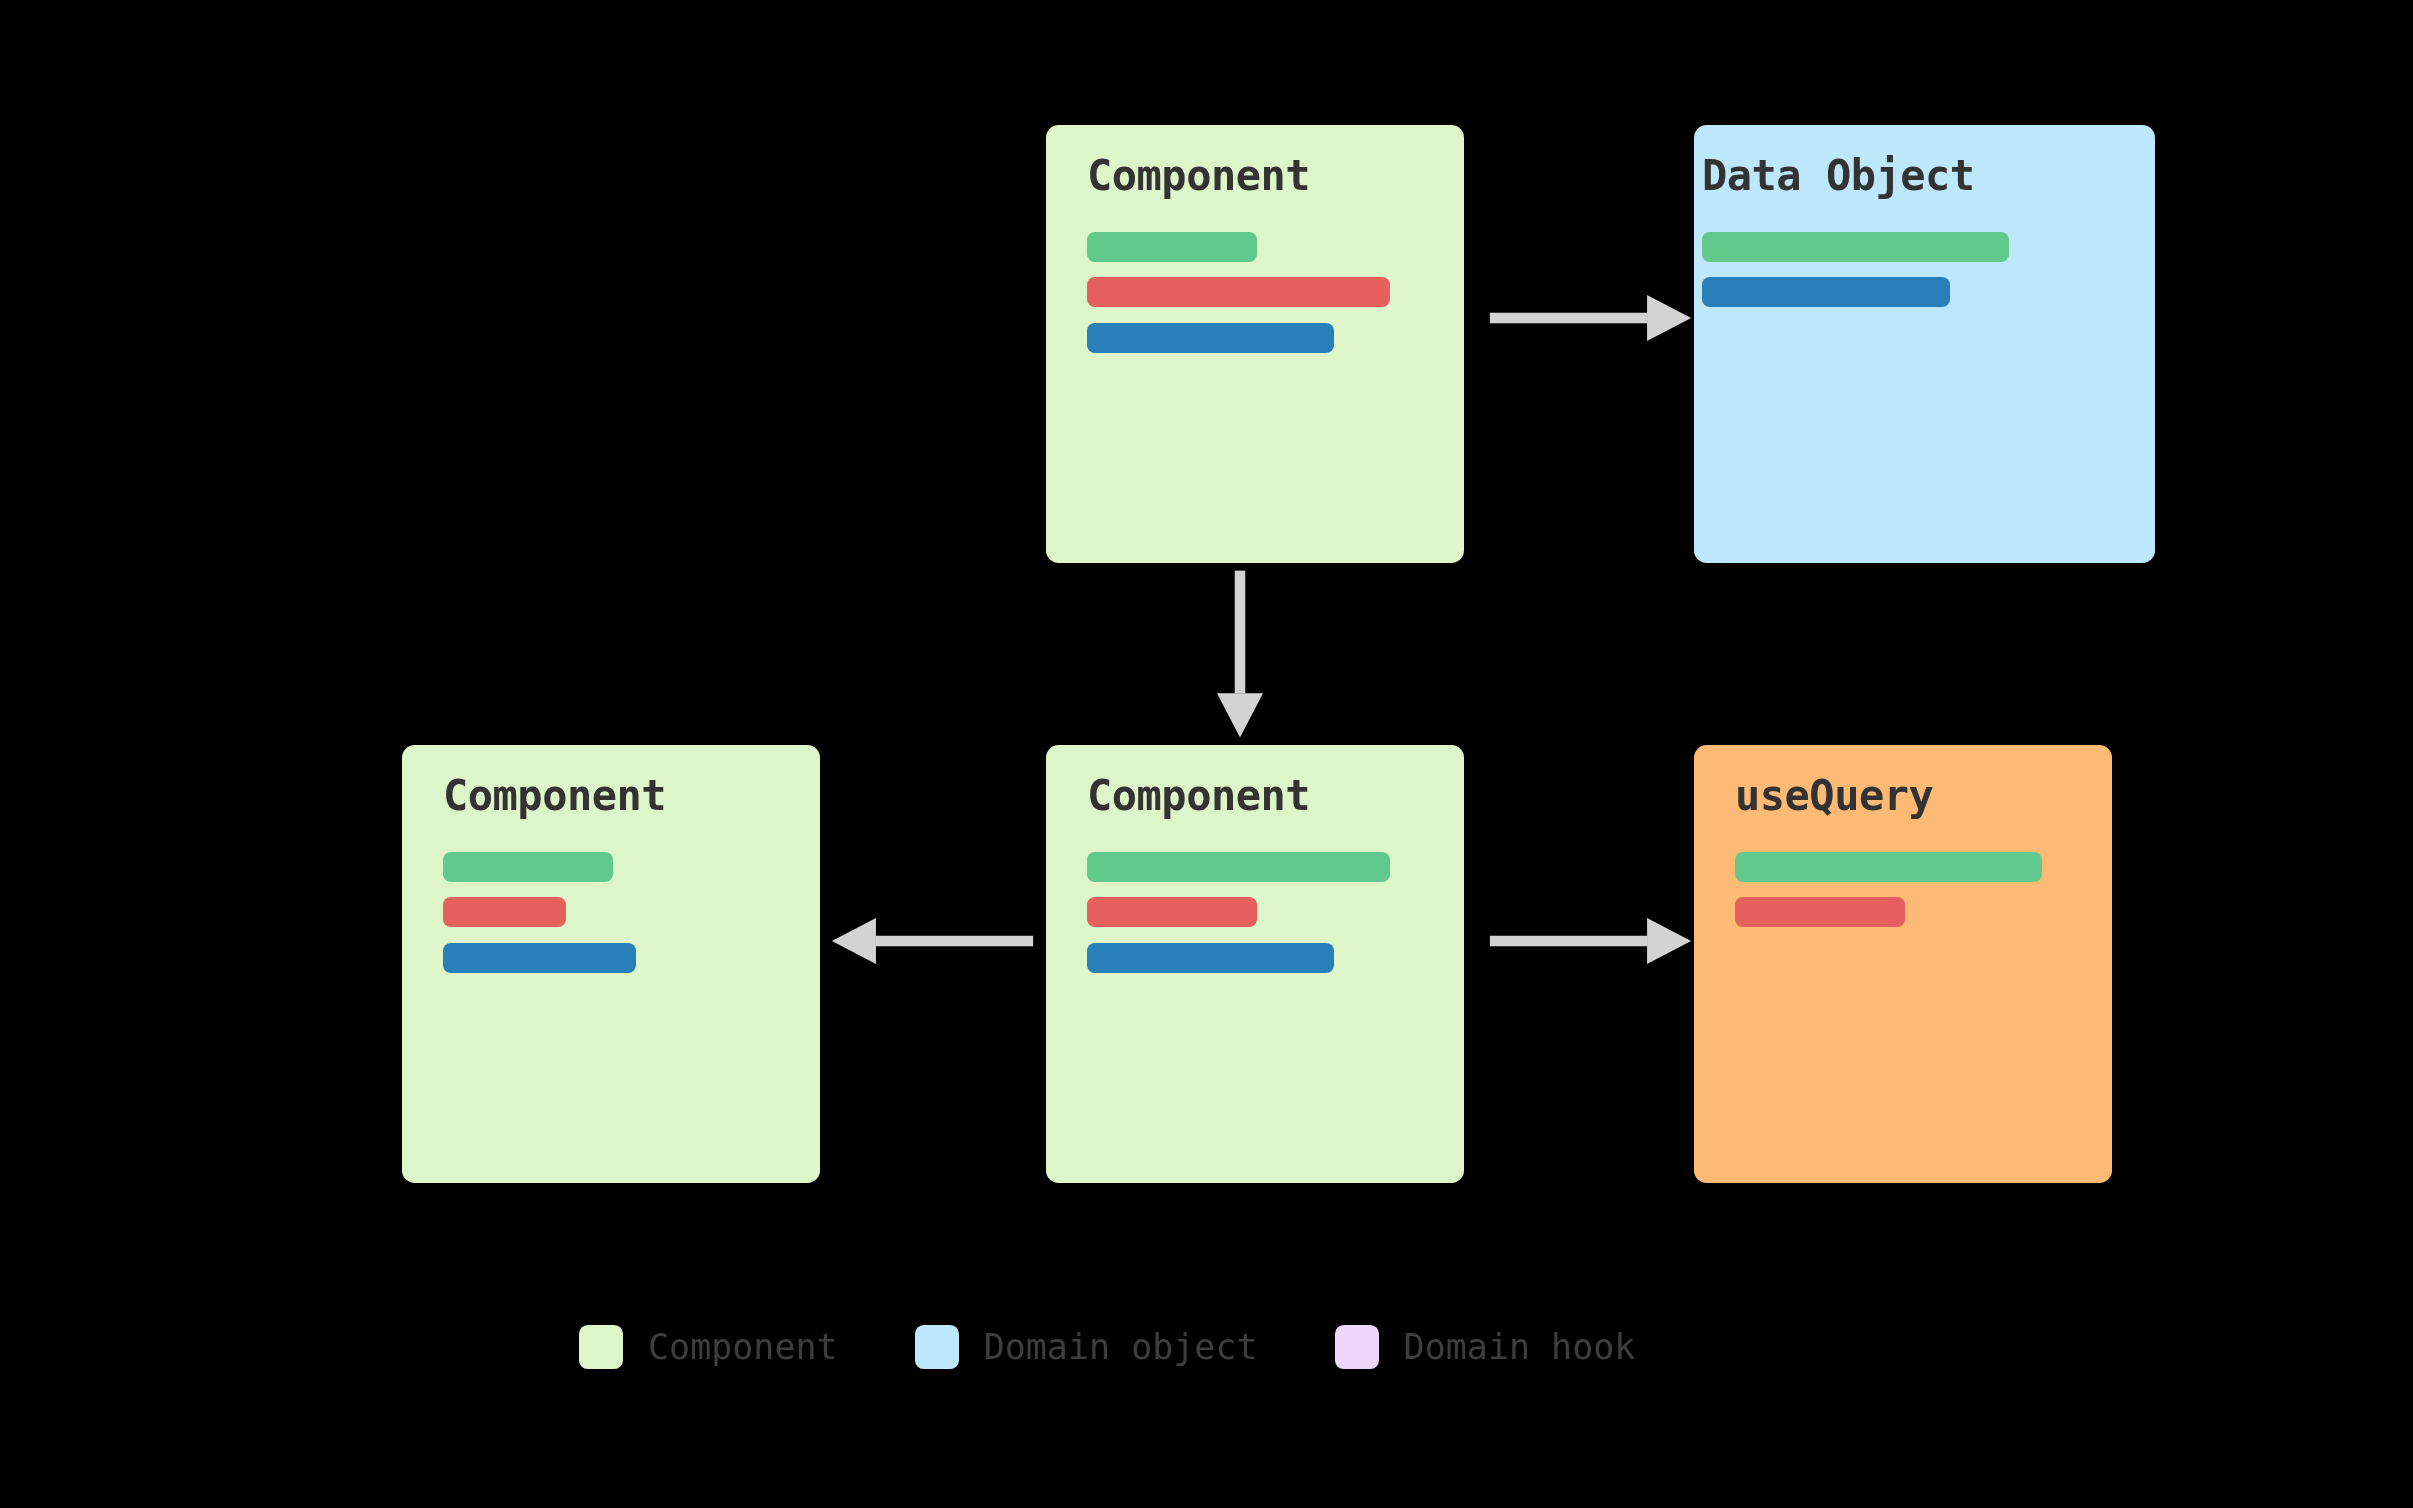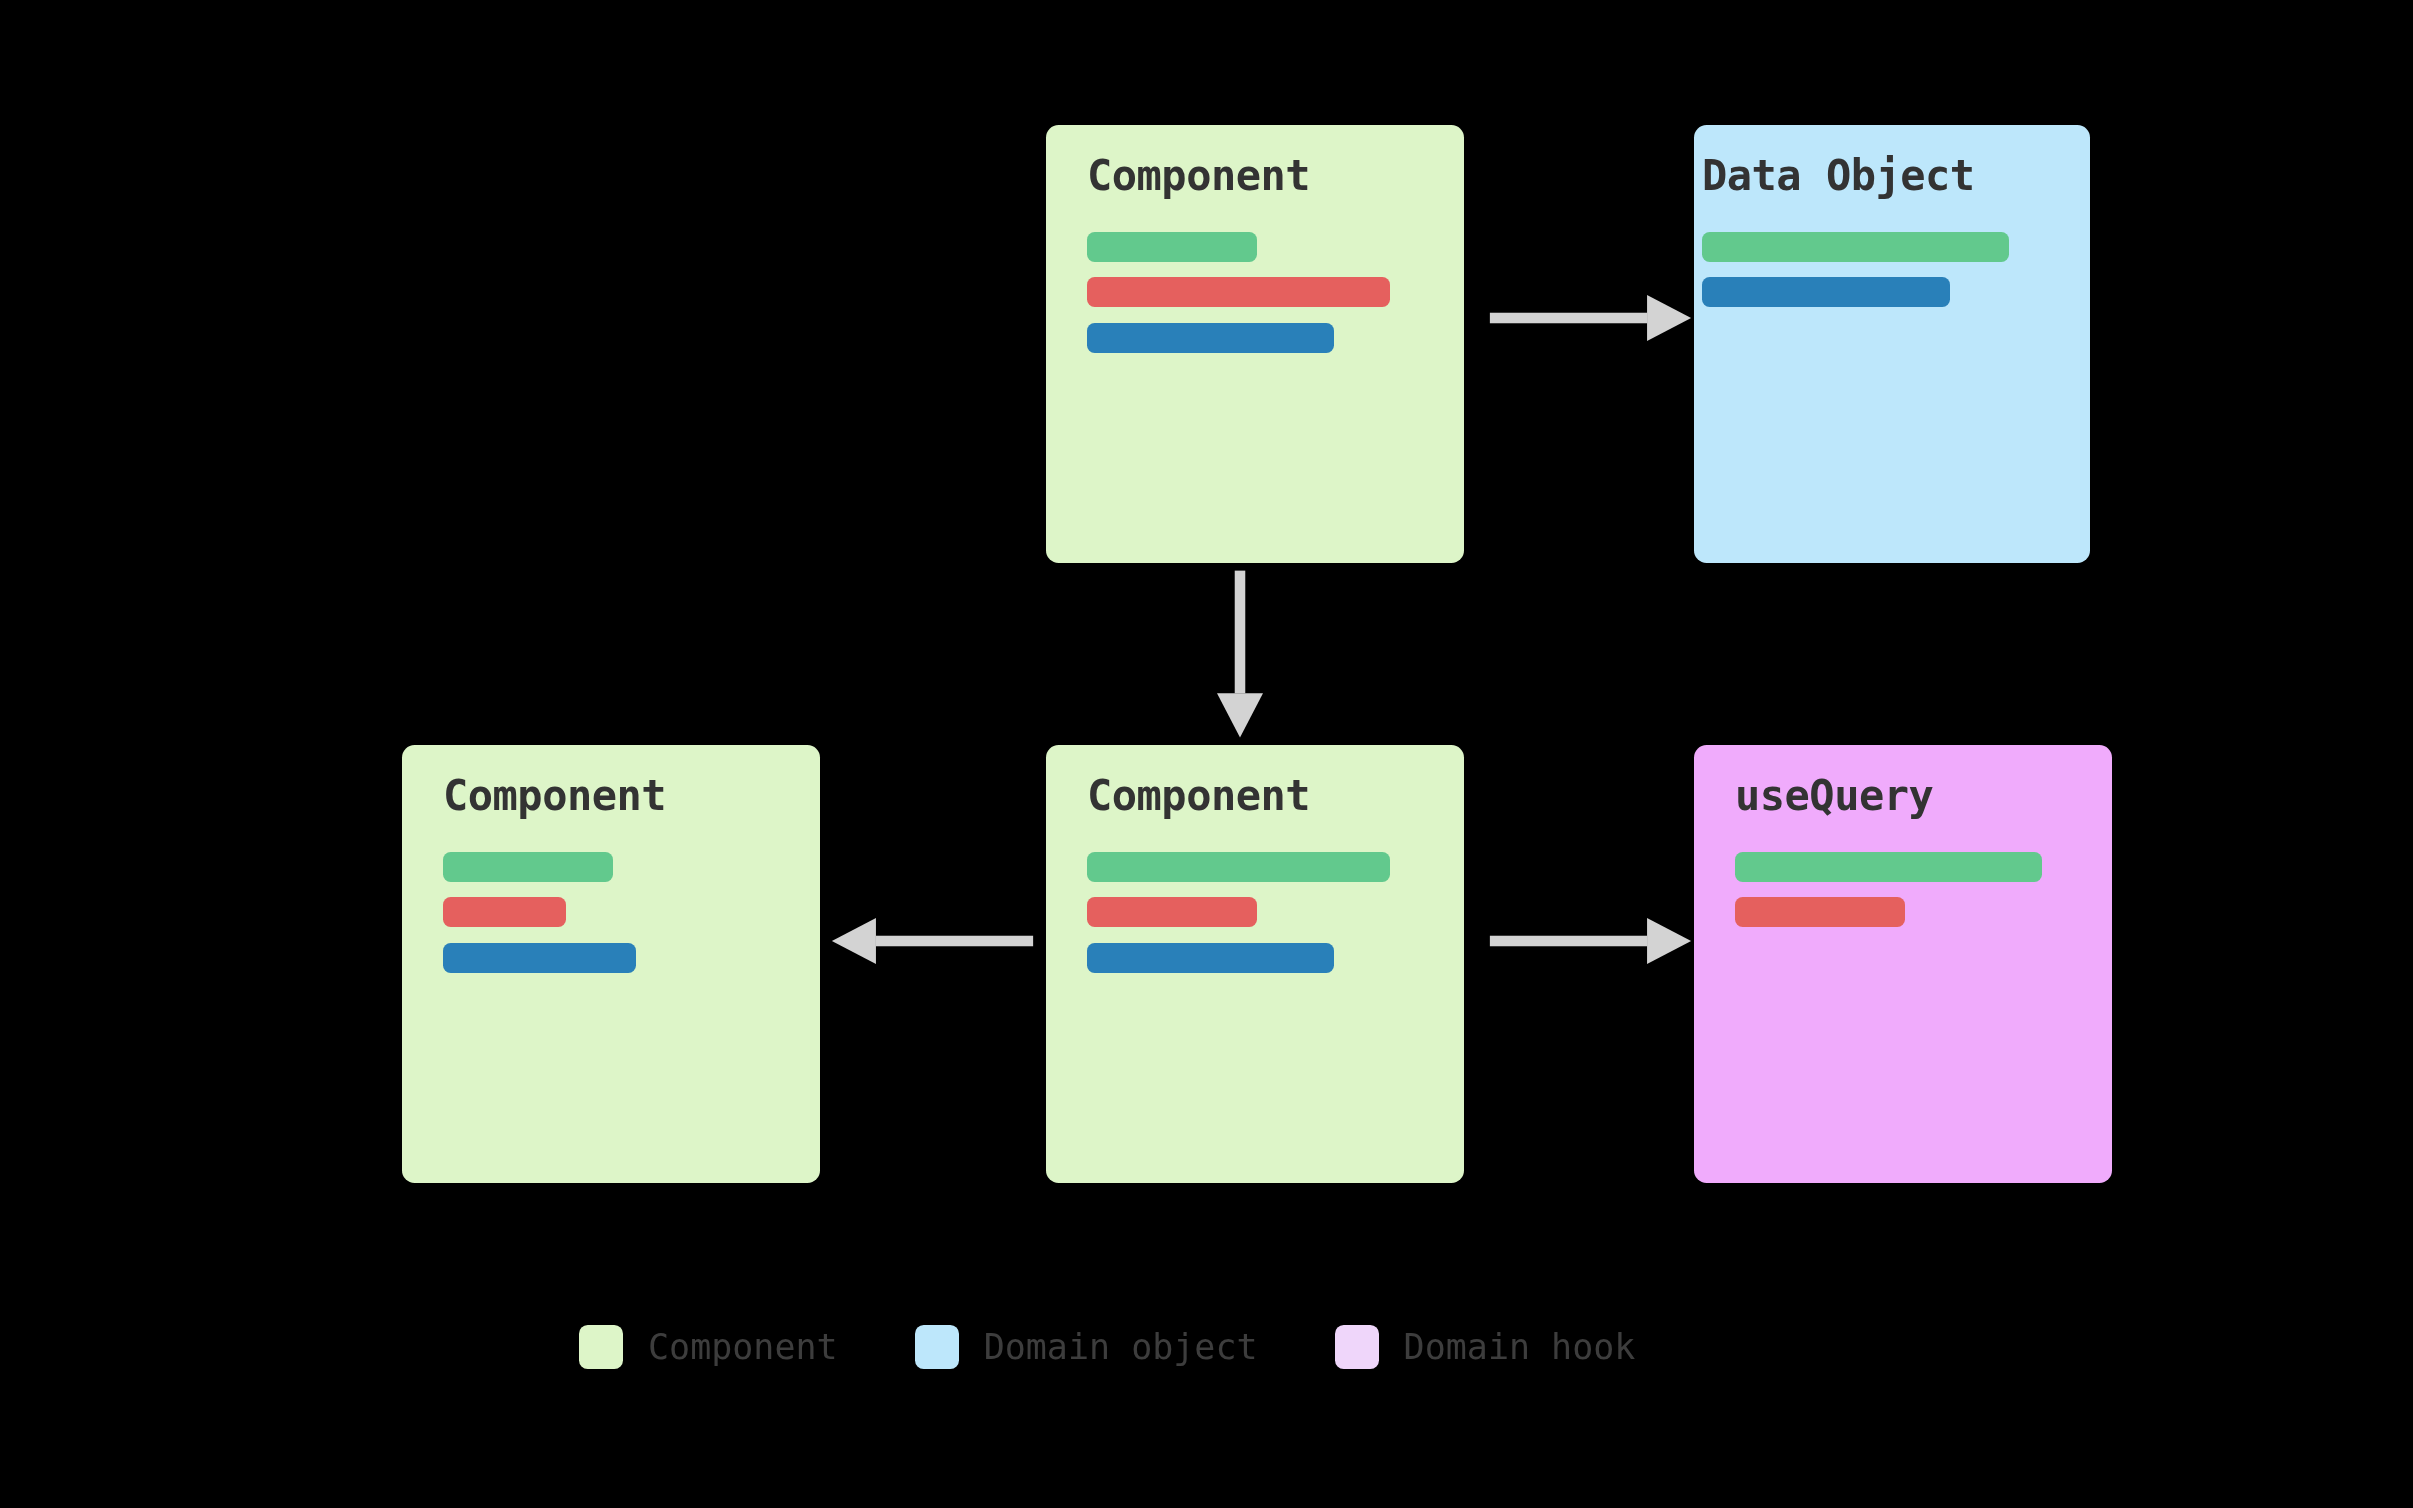--- a/index.html
+++ b/index.html
@@ -92,21 +92,21 @@
 
 <div id="canvas" style="background: rgb(0, 0, 0); width: 2676px; height: 1509px;">
     <div class="node" style="left: 1046px; top: 125px; width: 418px; height: 438px; background: rgb(221, 245, 200);">
       <div class="node-title">Component</div>
       <div class="bars">
         <div class="bar green" style="width: 170px;"></div>
         <div class="bar red" style="width: 303px;"></div>
         <div class="bar blue" style="width: 247px;"></div>
       </div>
     </div>
-    <div class="node" style="left: 1694px; top: 125px; width: 396px; height: 438px; background: rgb(189, 231, 251); padding-left: 8px;">
+    <div class="node" style="left: 1694px; top: 125px; width: 461px; height: 438px; background: rgb(189, 231, 251); padding-left: 8px;">
       <div class="node-title">Data Object</div>
       <div class="bars">
         <div class="bar green" style="width: 307px;"></div>
         <div class="bar blue" style="width: 248px;"></div>
       </div>
     </div>
     <div class="node" style="left: 402px; top: 745px; width: 418px; height: 438px; background: rgb(221, 245, 200);">
       <div class="node-title">Component</div>
       <div class="bars">
         <div class="bar green" style="width: 170px;"></div>
@@ -115,21 +115,21 @@
       </div>
     </div>
     <div class="node" style="left: 1046px; top: 745px; width: 418px; height: 438px; background: rgb(221, 245, 200);">
       <div class="node-title">Component</div>
       <div class="bars">
         <div class="bar green" style="width: 303px;"></div>
         <div class="bar red" style="width: 170px;"></div>
         <div class="bar blue" style="width: 247px;"></div>
       </div>
     </div>
-    <div class="node" style="left: 1694px; top: 745px; width: 418px; height: 438px; background: #f0abfc;">
+    <div class="node" style="left: 1694px; top: 745px; width: 418px; height: 438px; background: #fdba74;">
       <div class="node-title">useQuery</div>
       <div class="bars">
         <div class="bar green" style="width: 307px;"></div>
         <div class="bar red" style="width: 170px;"></div>
       </div>
     </div>
     <div class="arrow" style="left: 1489px; top: 295px;">
       <svg width="203" height="46" viewBox="0 0 420 96">
         <rect x="0" y="37" width="328" height="22" fill="#d3d3d3"></rect>
         <polygon points="328,0 420,48 328,96" fill="#d3d3d3"></polygon>

